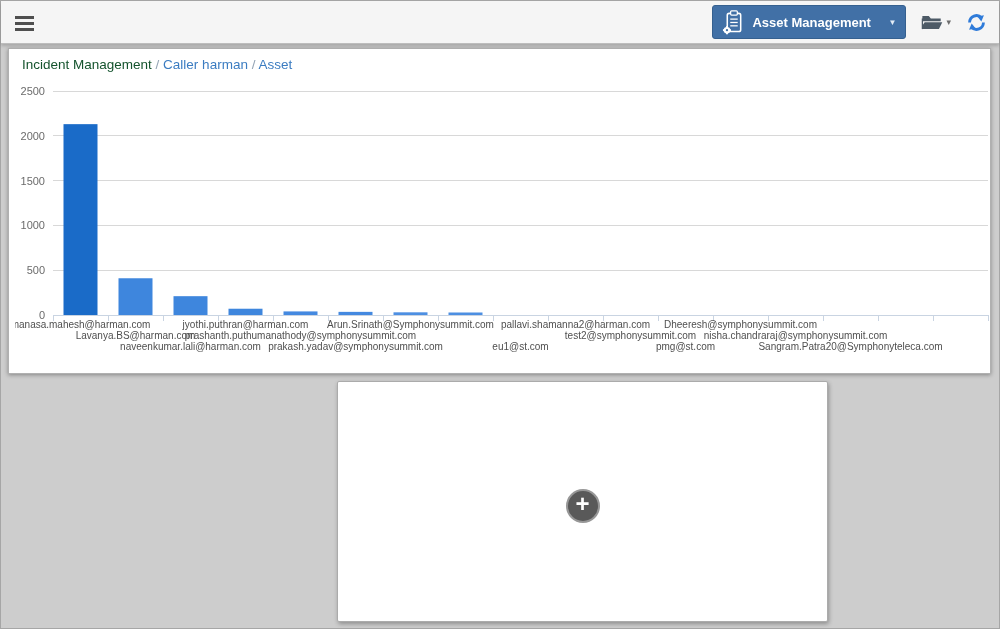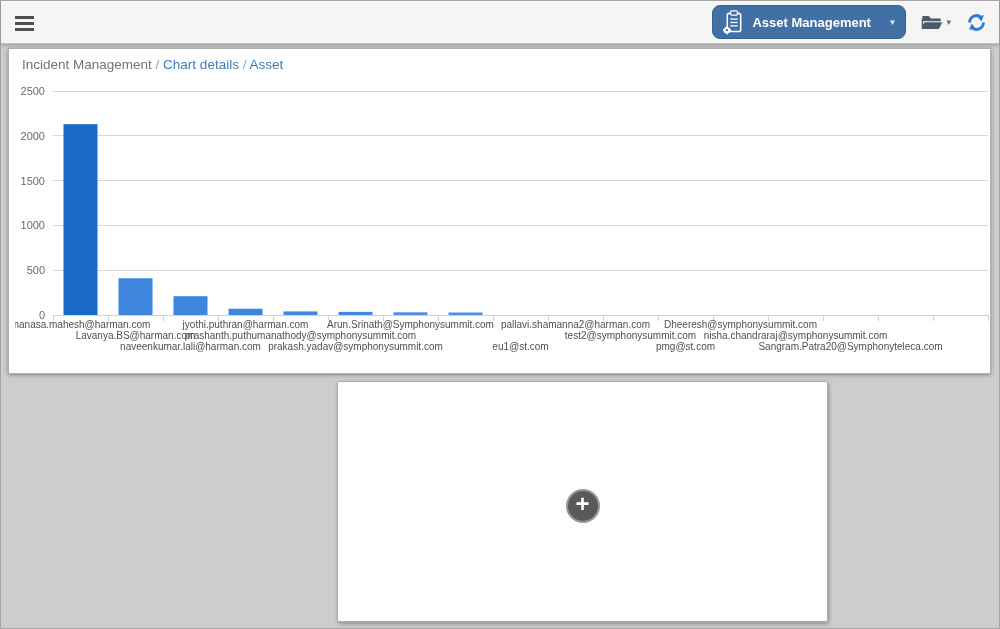--- a/index.html
+++ b/index.html
@@ -17,39 +17,39 @@
     background:#f5f5f5;
     border-bottom:1px solid #bdbdbd;
     box-shadow:0 2px 3px rgba(0,0,0,.18);
     z-index:5;
   }
   .hamburger { position:absolute; left:14px; top:15px; width:20px; height:15px; cursor:pointer; background:none; border:none; }
   .hamburger span { display:block; width:19px; height:2.6px; background:#4f4f4f; margin-bottom:3.4px; }
   .topbar-right { position:absolute; right:12px; top:0; height:100%; display:flex; align-items:center; gap:15px; }
   .module-btn {
     width:194px; height:34px;
-    border:1px solid #35608f; border-radius:8px;
+    border:1px solid #35608f; border-radius:3px;
     display:flex; align-items:center; gap:7px; padding:0 9px;
     color:#fff; font-size:13px; font-weight:bold;
     font-family:"Liberation Sans", sans-serif;
     cursor:pointer;
   }
   .module-btn .mod-label { flex:1; text-align:left; }
   .module-btn .mod-caret { font-size:8px; color:#e3ecf6; padding-top:1px; }
   .icon-btn { background:none; border:none; display:flex; align-items:center; gap:3px; cursor:pointer; }
   .folder-caret { font-size:9px; color:#6d6d6d; }
   
   .chart-card {
     position:absolute; left:8px; top:48px; width:983px; height:326px;
     background:#fff; border:1px solid #b0b0b0;
     box-shadow:0 1px 4px rgba(0,0,0,.35);
     z-index:2;
   }
   .breadcrumb { position:absolute; left:13px; top:8px; font-size:13.5px; }
-  .bc-muted { color:#737373; cursor:pointer; }
+  .bc-muted { color:#14532d; cursor:pointer; }
   .bc-sep   { color:#93a3b4; }
   .bc-link  { color:#3b7cc1; cursor:pointer; }
   #chart { position:absolute; left:6px; top:30px; }
   
   .add-card {
     position:absolute; left:337px; top:381px; width:491px; height:241px;
     background:#fff; border:1px solid #ababab;
     box-shadow:1px 2px 4px rgba(0,0,0,.3);
     border-radius:2px;
   }
@@ -117,21 +117,21 @@
             <polygon points="2.9,17 5.4,10.9 9.2,15.6" fill="#2f7bd9"></polygon>
             <polygon points="17.1,3 14.6,9.1 10.8,4.4" fill="#2f7bd9"></polygon>
           </svg>
         </span>
       </button>
     </div>
   </header>
 
   <main class="chart-card">
     <nav class="breadcrumb">
-      <span class="bc-muted">Incident Management</span><span class="bc-sep"> / </span><span class="bc-link">Chart details</span><span class="bc-sep"> / </span><span class="bc-link">Asset</span>
+      <span class="bc-muted">Incident Management</span><span class="bc-sep"> / </span><span class="bc-link">Caller harman</span><span class="bc-sep"> / </span><span class="bc-link">Asset</span>
     </nav>
     <svg id="chart" width="975" height="292">
         <line x1="38" x2="973" y1="236" y2="236" stroke="#c9d4e2" stroke-width="1" shape-rendering="crispEdges"></line>
         <text x="30" y="240" text-anchor="end" font-size="11" font-family="Liberation Sans, sans-serif" fill="#6b6b6b">0</text>
         <line x1="38" x2="973" y1="191.2" y2="191.2" stroke="#d8d8d8" stroke-width="1" shape-rendering="crispEdges"></line>
         <text x="30" y="195.2" text-anchor="end" font-size="11" font-family="Liberation Sans, sans-serif" fill="#6b6b6b">500</text>
         <line x1="38" x2="973" y1="146.39999999999998" y2="146.39999999999998" stroke="#d8d8d8" stroke-width="1" shape-rendering="crispEdges"></line>
         <text x="30" y="150.39999999999998" text-anchor="end" font-size="11" font-family="Liberation Sans, sans-serif" fill="#6b6b6b">1000</text>
         <line x1="38" x2="973" y1="101.6" y2="101.6" stroke="#d8d8d8" stroke-width="1" shape-rendering="crispEdges"></line>
         <text x="30" y="105.6" text-anchor="end" font-size="11" font-family="Liberation Sans, sans-serif" fill="#6b6b6b">1500</text>

